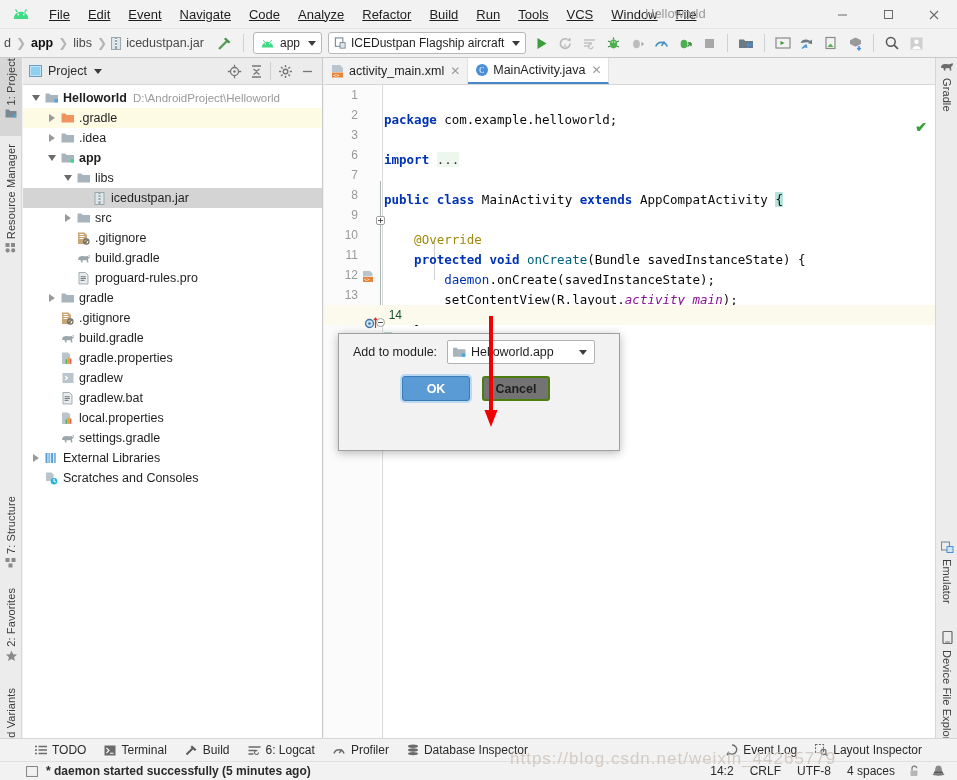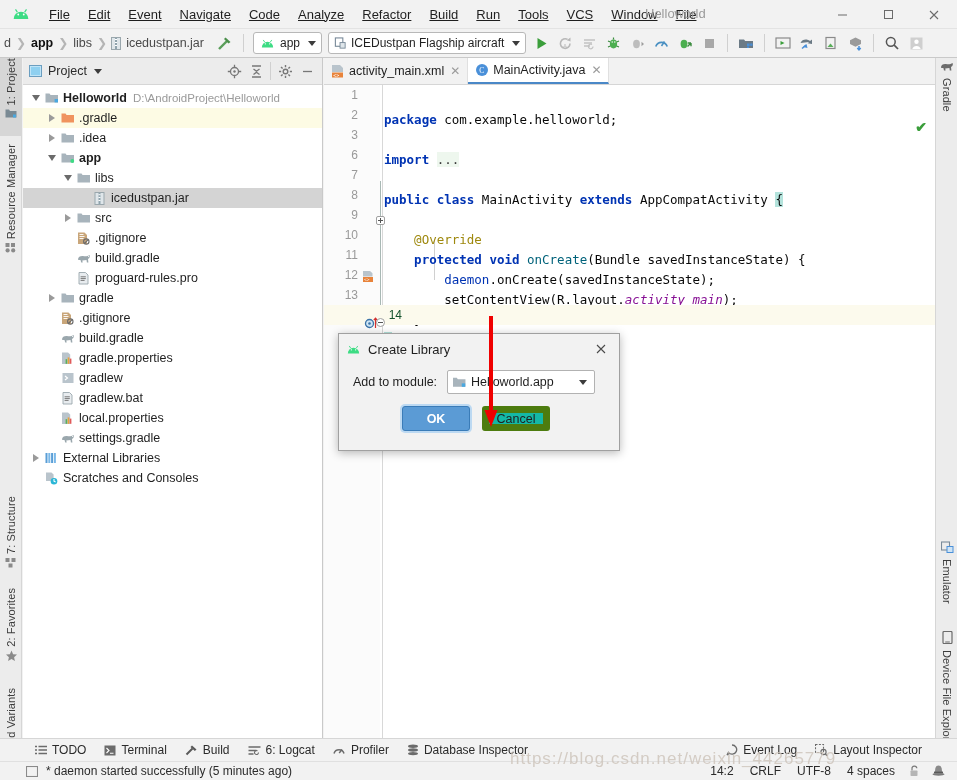--- a/index.html
+++ b/index.html
@@ -158,21 +158,21 @@
     margin-left:10px; width:148px; height:24px; background:#fff; border:1px solid #b2b2b2;
     border-radius:2px; display:flex; align-items:center; padding:0 4px; cursor:default;
   }
   .dlg-combo .cv { font-size:12.5px; color:#1f1f1f; margin-left:4px; }
   .dlg-combo .ccaret { margin-left:auto; width:0;height:0;
     border-left:4px solid transparent;border-right:4px solid transparent;border-top:5px solid #3c3c3c; margin-right:3px; }
   .dlg-btns { display:flex; justify-content:center; gap:12px; margin-top:12px; padding-right:6px; }
   .btn {
     min-width:68px; height:25px; border-radius:3px; font-size:12.5px;
     display:flex; align-items:center; justify-content:center; cursor:default;
-    border:7px solid #4d7c0f; background:#14b8a6; color:#1f1f1f;
+    border:2px solid #4d7c0f; background:#737373; color:#1f1f1f;font-weight:bold;
   }
   .btn.primary {
     background:#5b9bd5; border:1px solid #3a7cb8; color:#fff; font-weight:bold;
     box-shadow:0 0 0 2px #bcd9f2;
   }
 
   
   .arrow { position:absolute; left:484px; top:316px; width:14px; height:112px; z-index:40; }
 
   
@@ -180,21 +180,21 @@
     position:absolute; left:0; top:738px; width:957px; height:23px;
     background:#f2f2f2; border-top:1px solid #d6d6d6; display:flex; align-items:center;
   }
   .tw-item { display:flex; align-items:center; padding:0 9px; font-size:12px; color:#2b2b2b; cursor:default; }
   .tw-item .ti { margin-right:5px; display:flex; align-items:center; }
 
   .statusbar {
     position:absolute; left:0; top:761px; width:957px; height:19px;
     background:#f2f2f2; display:flex; align-items:center; border-top:1px solid #e0e0e0;
   }
-  .sb-msg { font-size:12px; color:#2b2b2b; margin-left:8px; }
+  .sb-msg { font-size:12px; color:#2b2b2b; margin-left:8px;font-weight:bold; }
   .sb-right { margin-left:auto; display:flex; align-items:center; padding-right:6px; }
   .sb-cell { font-size:12px; color:#2b2b2b; padding:0 8px; cursor:default; }
 
   .watermark {
     position:absolute; left:510px; top:749px; font-size:17px; color:#cfc6bd;
     letter-spacing:1px; opacity:.85; z-index:5; pointer-events:none;
     font-family:"Liberation Sans", sans-serif;
   }
 </style>
 </head>
@@ -800,34 +800,20 @@
       </div>
       <div style="position:absolute;left:52px;top:293px;width:9px;height:9px;border:1px solid #a0a0a0;background:#fff;border-radius:2px;">
         <div style="position:absolute;left:1px;top:3px;width:5px;height:1px;background:#555;"></div>
       </div>
 
       <span class="check-ok">✔</span>
     </div>
   </div>
 
   <div class="dialog">
-    <div class="dlg-title">
-      <svg width="17" height="11" viewBox="0 0 24 15">
-        <path d="M4 13 a8 8 0 0 1 16 0 z" fill="#3ddc84"></path>
-          <circle cx="9" cy="8" r="1" fill="#fff"></circle>
-          <circle cx="15" cy="8" r="1" fill="#fff"></circle>
-        <path d="M6 2.5 L8 5.5 M18 2.5 L16 5.5" stroke="#3ddc84" stroke-width="1.3" fill="none"></path>
-        </svg>
-      <span class="t">Create Library</span>
-      <div class="dlg-close">
-        <svg width="12" height="12" viewBox="0 0 12 12">
-            <path d="M2 2 L10 10 M10 2 L2 10" stroke="#4a4a4a" stroke-width="1.1"></path>
-          </svg>
-      </div>
-    </div>
     <div class="dlg-body">
       <span class="dlg-label">Add to module:</span>
       <div class="dlg-combo">
         <svg width="15" height="13" viewBox="0 0 13 12">
           <path d="M0.5 1.5 L4 1.5 L5 3 L12 3 L12 10 L0.5 10 Z" fill="#a8b4bc"></path>
             <rect x="8.6" y="6.8" width="3.2" height="3.2" fill="#4aa8e0"></rect>
           </svg>
         <span class="cv">Helloworld.app</span>
         <span class="ccaret"></span>
       </div>

